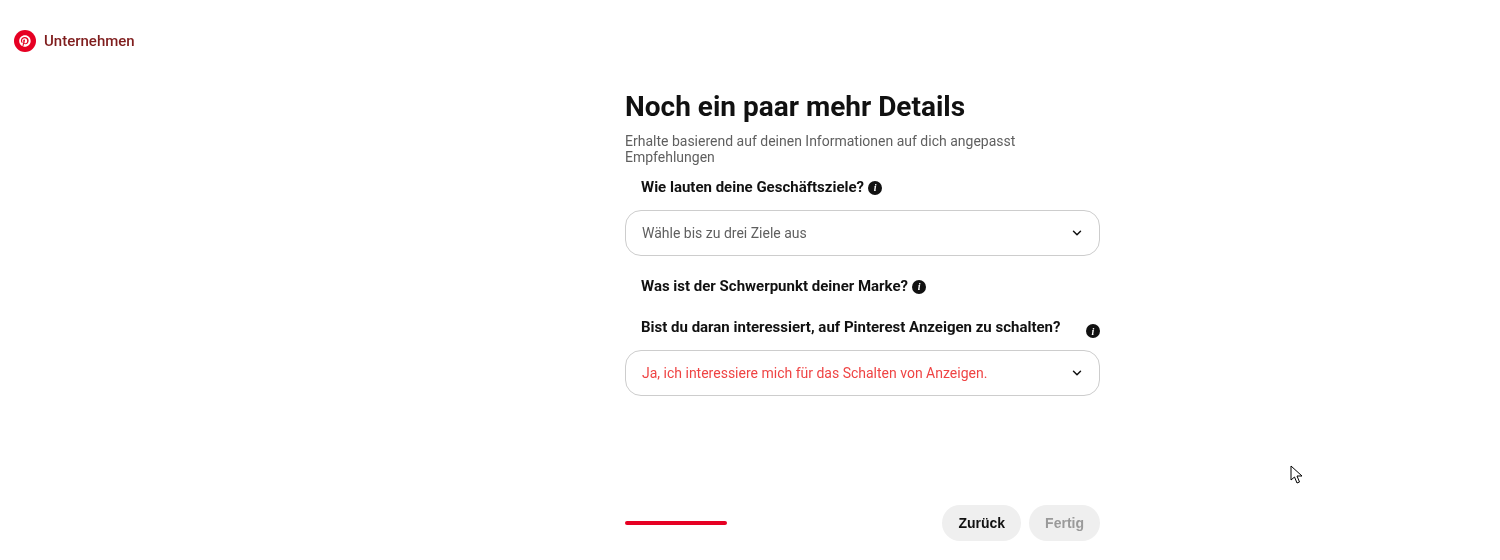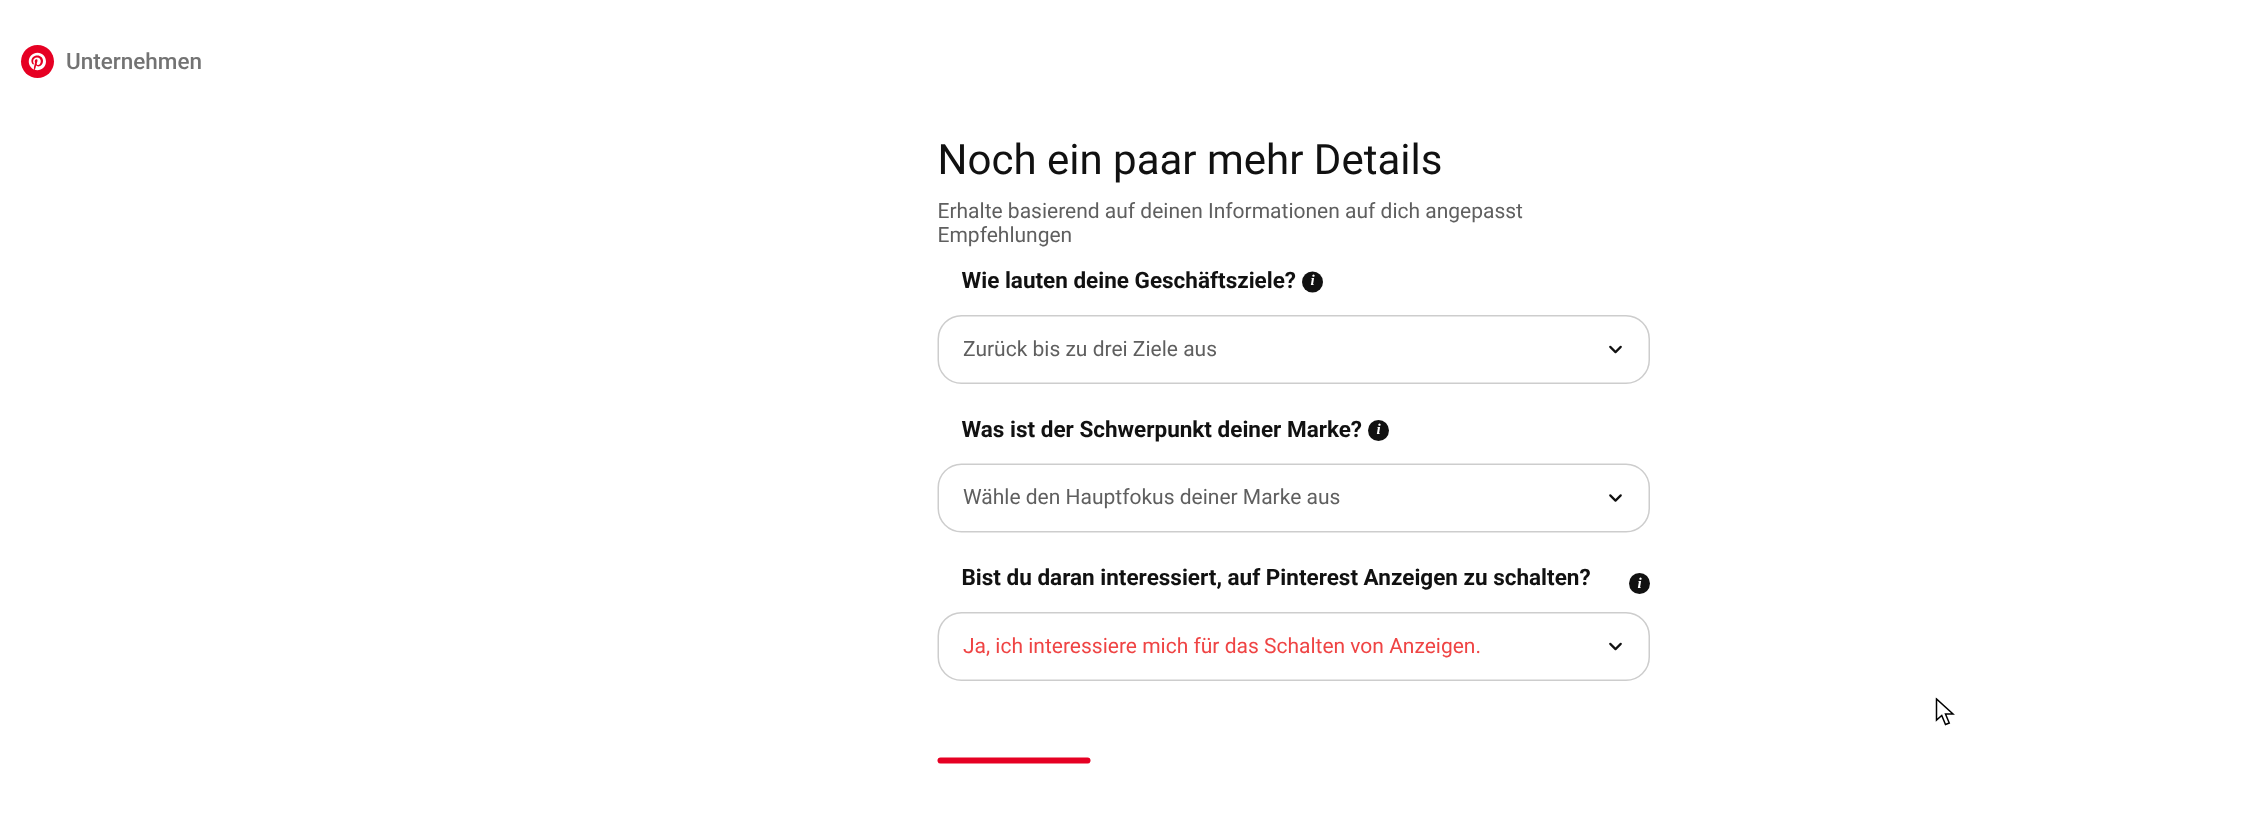--- a/index.html
+++ b/index.html
@@ -22,31 +22,31 @@
       background: #e60023;
       border-radius: 50%;
       display: flex;
       align-items: center;
       justify-content: center;
     }
     .logo-circle svg { width: 14px; height: 14px; }
     .brand-label {
       font-size: 15px;
       font-weight: 500;
-      color: #737373;
+      color: #7f1d1d;
     }
     .main {
       position: absolute;
       left: 625px;
       top: 90px;
       width: 475px;
     }
     .title {
       font-size: 28px;
-      font-weight: 400;
+      font-weight: 700;
       color: #111;
       margin-bottom: 10px;
     }
     .subtitle {
       font-size: 14px;
       color: #5f5f5f;
       margin-bottom: 12px;
     }
     .form-group { margin-bottom: 20px; }
     .label-row {
@@ -159,42 +159,34 @@
   <p class="subtitle">Erhalte basierend auf deinen Informationen auf dich angepasst Empfehlungen</p>
 
   <div class="form-group">
     <div class="label-row">
       <span class="label-inline">
         <span class="label-text">Wie lauten deine Geschäftsziele?</span>
         <span class="info-icon">i</span>
       </span>
     </div>
     <div class="select-wrap">
-      <div class="select placeholder">Zurück bis zu drei Ziele aus</div>
+      <div class="select placeholder">Wähle bis zu drei Ziele aus</div>
       <span class="chevron">
         <svg viewBox="0 0 24 24">
             <path d="M6 9l6 6 6-6" stroke="#111" stroke-width="2.5" fill="none" stroke-linecap="round" stroke-linejoin="round"></path>
           </svg>
       </span>
     </div>
   </div>
 
   <div class="form-group">
     <div class="label-row">
       <span class="label-inline">
         <span class="label-text">Was ist der Schwerpunkt deiner Marke?</span>
         <span class="info-icon">i</span>
-      </span>
-    </div>
-    <div class="select-wrap">
-      <div class="select placeholder">Wähle den Hauptfokus deiner Marke aus</div>
-      <span class="chevron">
-        <svg viewBox="0 0 24 24">
-            <path d="M6 9l6 6 6-6" stroke="#111" stroke-width="2.5" fill="none" stroke-linecap="round" stroke-linejoin="round"></path>
-          </svg>
       </span>
     </div>
   </div>
 
   <div class="form-group">
     <div class="label-row spread">
       <span class="label-text">Bist du daran interessiert, auf Pinterest Anzeigen zu schalten?</span>
       <span class="info-icon">i</span>
     </div>
     <div class="select-wrap">
@@ -203,19 +195,23 @@
         <svg viewBox="0 0 24 24">
             <path d="M6 9l6 6 6-6" stroke="#111" stroke-width="2.5" fill="none" stroke-linecap="round" stroke-linejoin="round"></path>
           </svg>
       </span>
     </div>
   </div>
 </div>
 
 <div class="footer">
   <div class="underline"></div>
+  <div class="buttons">
+    <button class="btn">Zurück</button>
+    <button class="btn disabled">Fertig</button>
+  </div>
 </div>
 
 <div class="cursor">
   <svg viewBox="0 0 16 20">
       <path d="M1 1 L1 15 L4.5 12 L7 18 L9.5 17 L7 11 L12 11 Z" fill="#fff" stroke="#000" stroke-width="1"></path>
     </svg>
 </div>
 
 </body></html>

